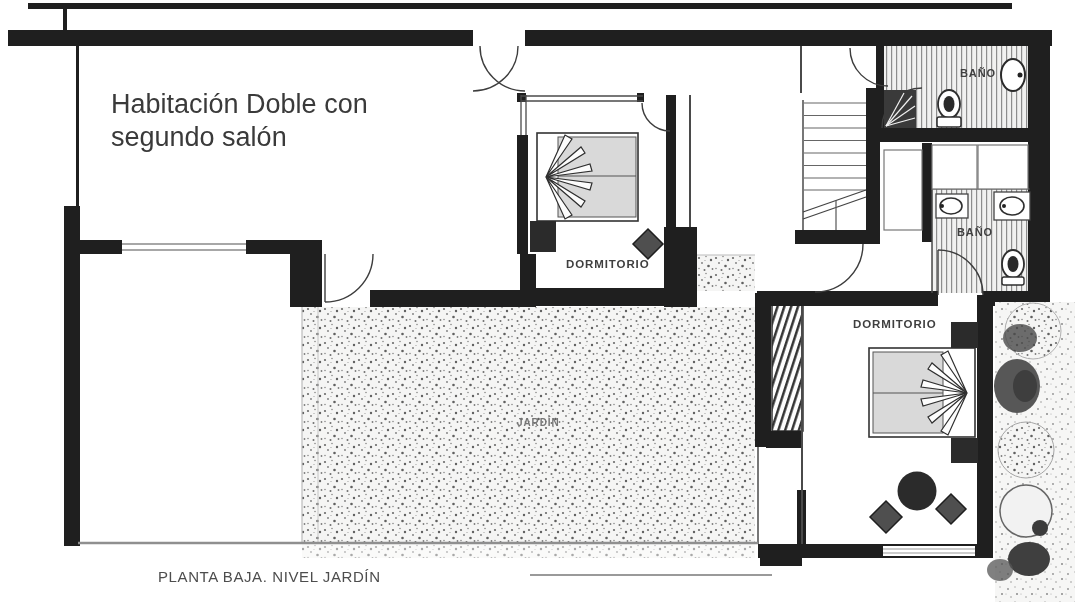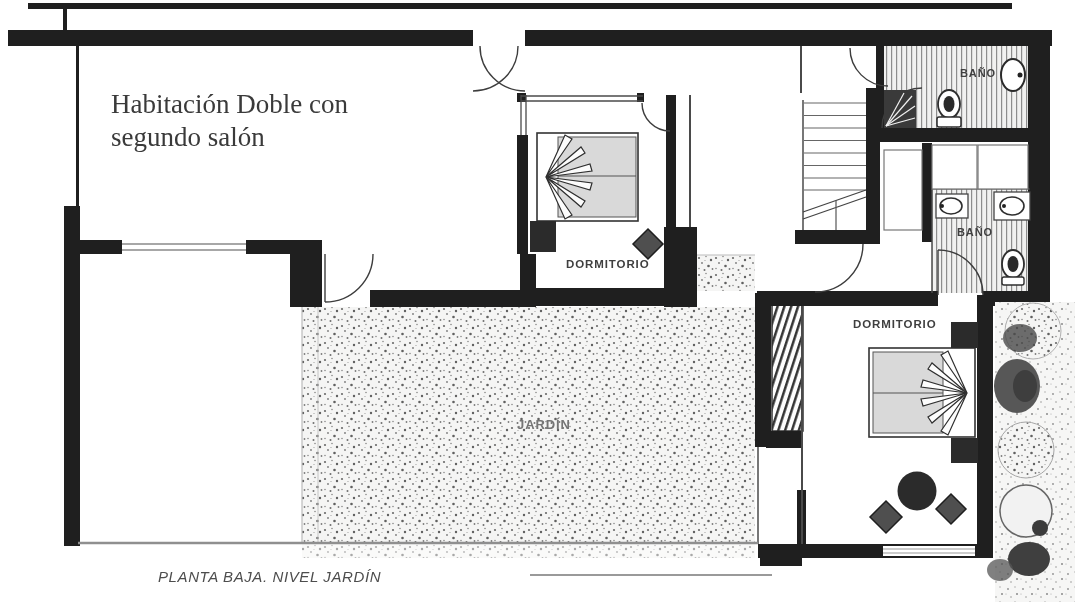--- a/index.html
+++ b/index.html
@@ -18,34 +18,32 @@
     font-size:11.5px;
     letter-spacing:0.9px;
     white-space:nowrap;
     margin-left:14px;
   }
   .annotation{
     position:absolute;
     left:111px;top:88px;width:300px;
     font-size:27px;line-height:1.24;
     color:#3a3a3a;
-    font-family:Liberation Serif, serif;
   }
   .lbl-dorm1{left:552px;top:258px;}
   .lbl-dorm2{left:839px;top:318px;}
   .lbl-bano1{left:946px;top:67px;font-size:11px;}
   .lbl-bano2{left:943px;top:226px;font-size:11px;}
-  .lbl-jardin{left:503px;top:417px;color:#757575;font-size:13px;}
+  .lbl-jardin{left:503px;top:417px;color:#757575;font-size:10px;}
   .caption{
     position:absolute;
     left:158px;top:568px;
     font-size:15px;color:#4d4d4d;
     letter-spacing:0.6px;
     white-space:nowrap;
-    font-style:italic;
   }
 </style>
 </head>
 <body>
 
 <div class="plan">
 
 <svg width="1085" height="608" viewBox="0 0 1085 608">
   <defs>
     <pattern id="stip" width="17" height="17" patternUnits="userSpaceOnUse">

